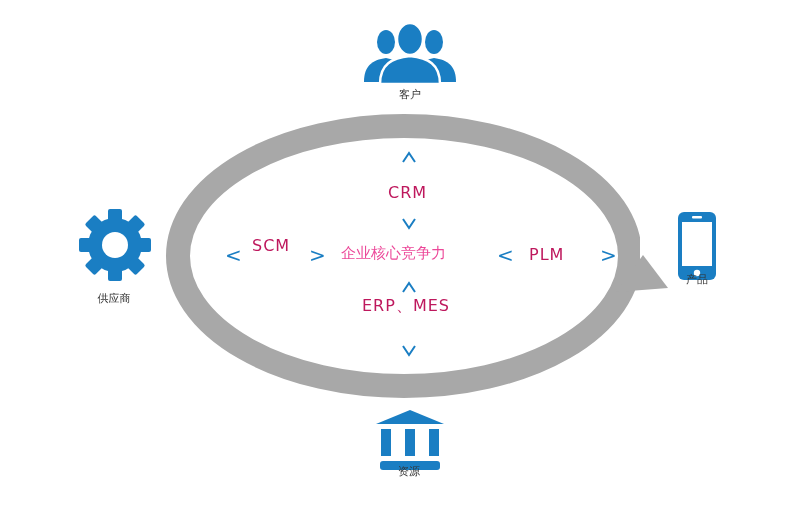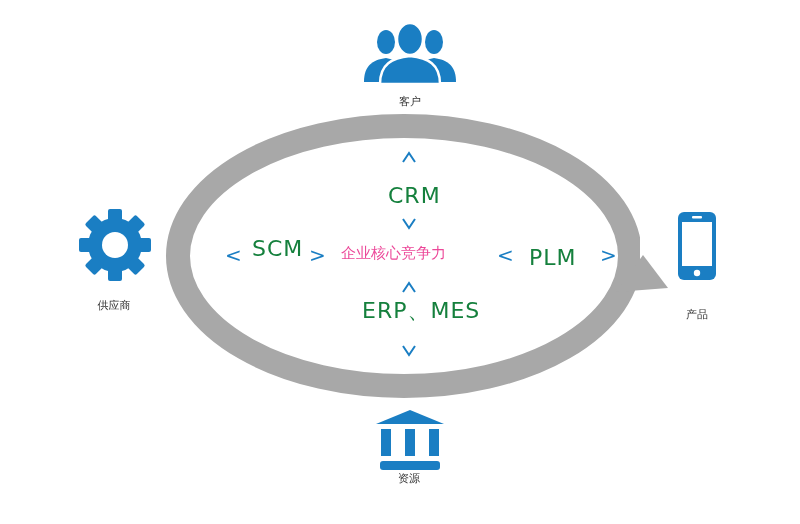--- a/index.html
+++ b/index.html
@@ -1,19 +1,19 @@
 <!DOCTYPE html>
 <html><head>
 <meta charset="utf-8">
 <style>
   html,body{margin:0;padding:0;background:#ffffff;}
   body{width:800px;height:524px;position:relative;overflow:hidden;font-family:"DejaVu Sans","Liberation Sans",sans-serif;}
   .abs{position:absolute;}
-  .node-label{position:absolute;font-size:11px;color:#333;text-align:center;width:80px;margin-top:7px;}
-  .sys{position:absolute;font-size:22px;color:#15803d;letter-spacing:1px;white-space:nowrap;}
+  .node-label{position:absolute;font-size:11px;color:#333;text-align:center;width:80px;}
+  .sys{position:absolute;font-size:16px;color:#be185d;letter-spacing:1px;white-space:nowrap;}
   .chev{position:absolute;font-size:20px;color:#1a7ec3;font-family:"DejaVu Sans",sans-serif;}
   .core{position:absolute;font-size:15px;color:#ec4899;white-space:nowrap;}
   .arrow-v{position:absolute;width:16px;height:12px;}
 </style>
 </head>
 <body>
 
 <svg class="abs" style="left:0;top:0" width="800" height="524">
   <defs>
     <clipPath id="gapclip">
@@ -55,21 +55,21 @@
   <circle r="13" fill="#fff"></circle>
 </svg>
 <div class="node-label" style="left:74px;top:291px">供应商</div>
 
 <svg class="abs" style="left:678px;top:212px" width="38" height="68" viewBox="0 0 38 68">
   <rect x="0" y="0" width="38" height="68" rx="6" fill="#1a7ec3"></rect>
   <rect x="4" y="10" width="30" height="44" fill="#fff"></rect>
   <rect x="14" y="4" width="10" height="2.5" rx="1" fill="#fff"></rect>
   <circle cx="19" cy="61" r="3.2" fill="#fff"></circle>
 </svg>
-<div class="node-label" style="left:657px;top:300px">产品</div>
+<div class="node-label" style="left:657px;top:272px">产品</div>
 
 <svg class="abs" style="left:376px;top:410px" width="68" height="62" viewBox="0 0 68 62">
   <g fill="#1a7ec3">
     <polygon points="34,0 68,14 0,14"></polygon>
     <rect x="5" y="19" width="10" height="27"></rect>
     <rect x="29" y="19" width="10" height="27"></rect>
     <rect x="53" y="19" width="10" height="27"></rect>
     <rect x="4" y="51" width="60" height="9" rx="3"></rect>
   </g>
 </svg>

